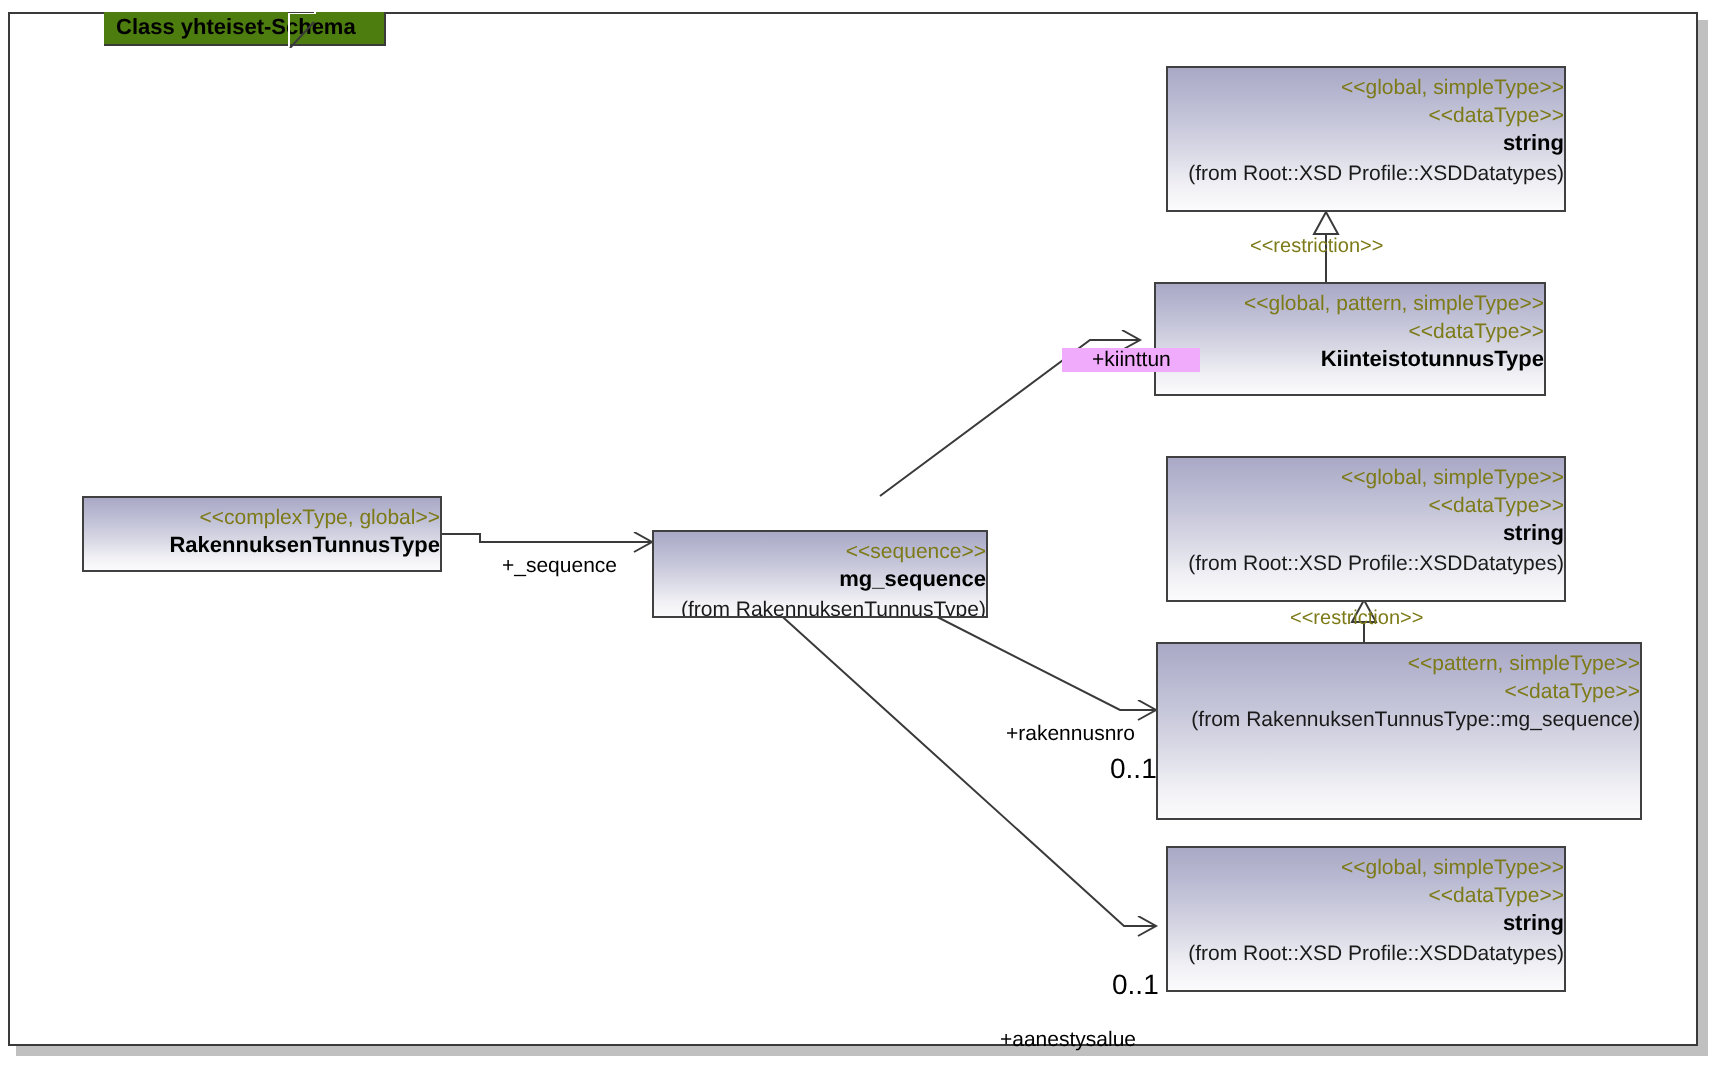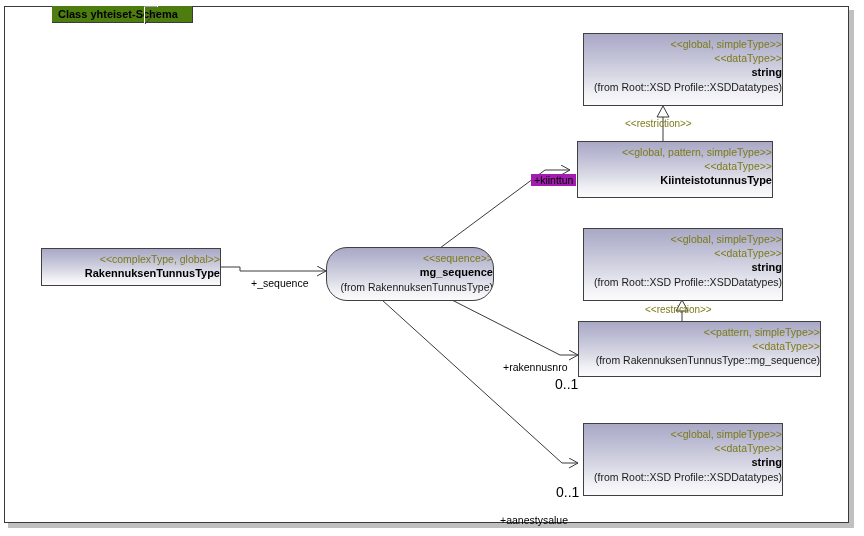--- a/index.html
+++ b/index.html
@@ -50,21 +50,21 @@
   }
 
   
   #edges{position:absolute;left:0;top:0;width:864px;height:536px;}
 
   
   .edge-label{
     position:absolute;font-size:10.5px;color:#000000;white-space:nowrap;line-height:12px;
   }
   .edge-label.sel{
-    background:#a21caf;color:#000000;padding:0 3px;
+    background:#f0abfc;color:#000000;padding:0 15px;
   }
   .stereo-label{
     position:absolute;font-size:10px;color:#7d7a18;white-space:nowrap;line-height:12px;
   }
   .mult{
     position:absolute;font-size:14px;color:#000000;white-space:nowrap;line-height:12px;
   }
 </style>
 </head>
 <body>
@@ -136,34 +136,34 @@
   <div class="cname">KiinteistotunnusType</div>
 </div>
 
 <div class="uml-box" style="left:583px;top:228px;width:200px;height:73px;">
   <div class="stereo">&lt;&lt;global, simpleType&gt;&gt;</div>
   <div class="stereo">&lt;&lt;dataType&gt;&gt;</div>
   <div class="cname">string</div>
   <div class="cfrom">(from Root::XSD Profile::XSDDatatypes)</div>
 </div>
 
-<div class="uml-box" style="left:578px;top:321px;width:243px;height:56px;">
+<div class="uml-box" style="left:578px;top:321px;width:243px;height:89px;">
   <div class="stereo">&lt;&lt;pattern, simpleType&gt;&gt;</div>
   <div class="stereo">&lt;&lt;dataType&gt;&gt;</div>
   <div class="cfrom">(from RakennuksenTunnusType::mg_sequence)</div>
 </div>
 
 <div class="uml-box" style="left:583px;top:423px;width:200px;height:73px;">
   <div class="stereo">&lt;&lt;global, simpleType&gt;&gt;</div>
   <div class="stereo">&lt;&lt;dataType&gt;&gt;</div>
   <div class="cname">string</div>
   <div class="cfrom">(from Root::XSD Profile::XSDDatatypes)</div>
 </div>
 
-<div class="uml-box" style="left:326px;top:247px;width:168px;height:54px;border-radius:21px;">
+<div class="uml-box" style="left:326px;top:265px;width:168px;height:44px;">
   <div class="stereo">&lt;&lt;sequence&gt;&gt;</div>
   <div class="cname">mg_sequence</div>
   <div class="cfrom">(from RakennuksenTunnusType)</div>
 </div>
 
 <div class="uml-box" style="left:41px;top:248px;width:180px;height:38px;">
   <div class="stereo">&lt;&lt;complexType, global&gt;&gt;</div>
   <div class="cname">RakennuksenTunnusType</div>
 </div>
 

